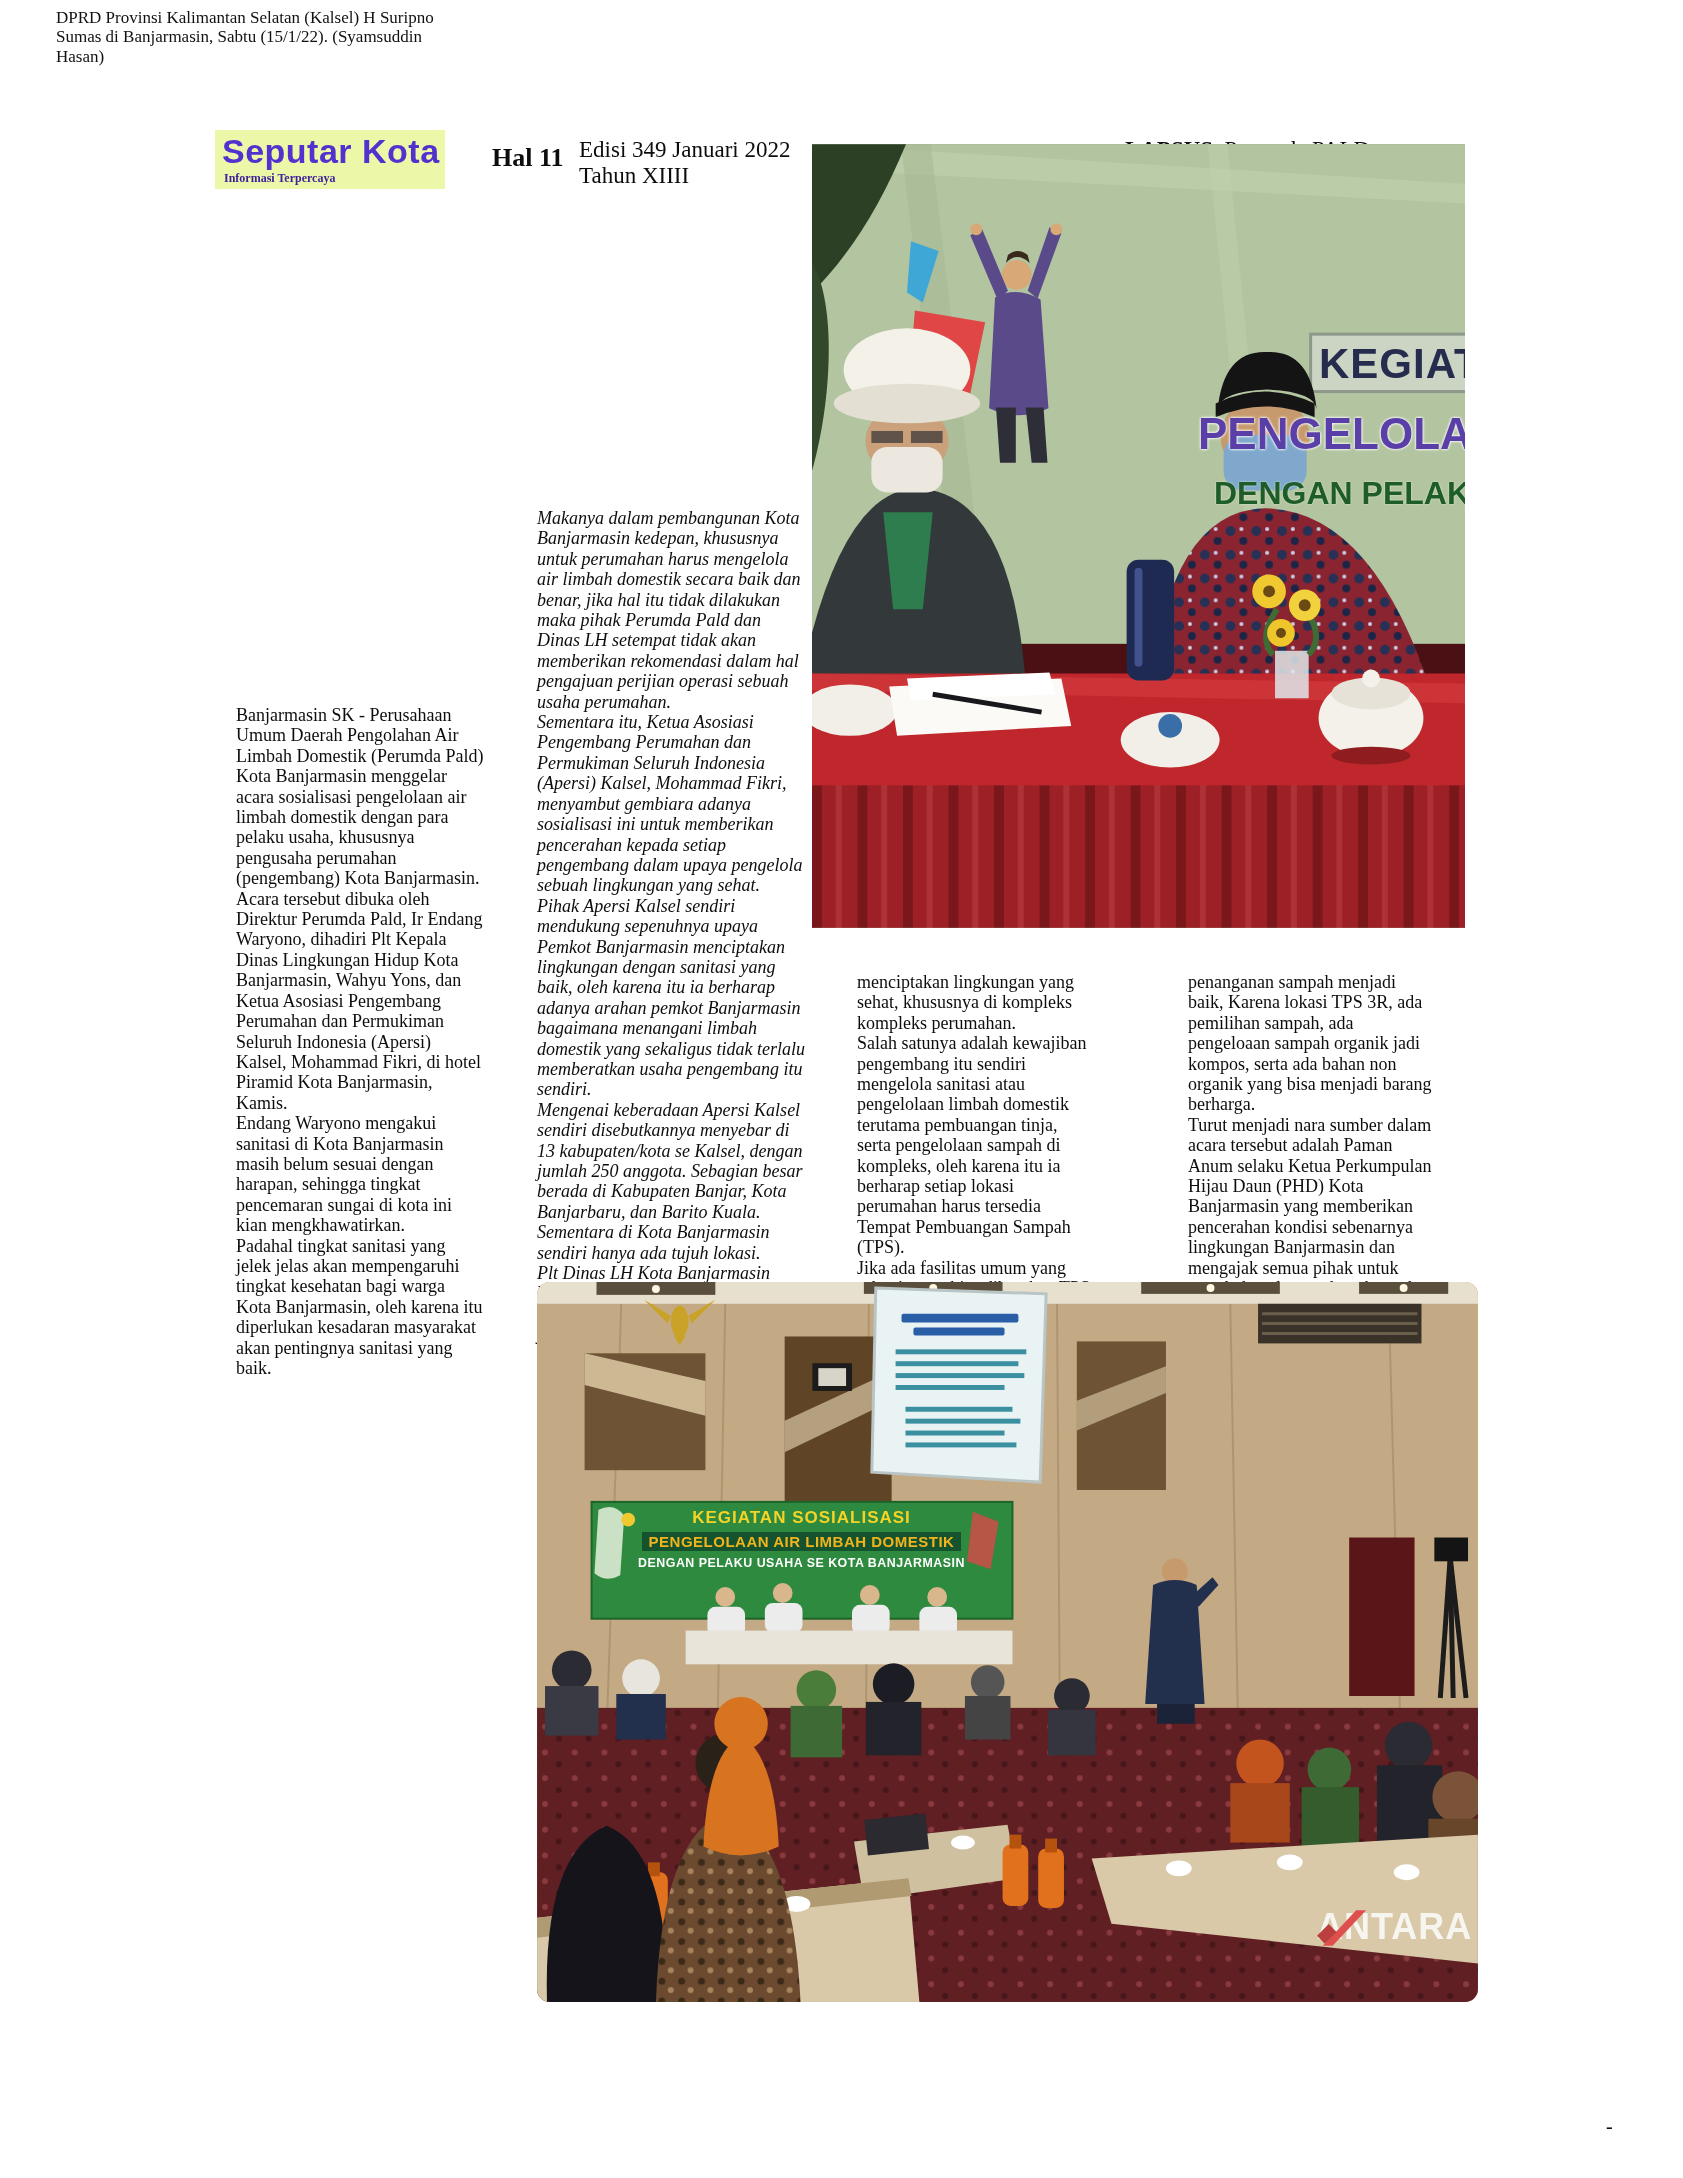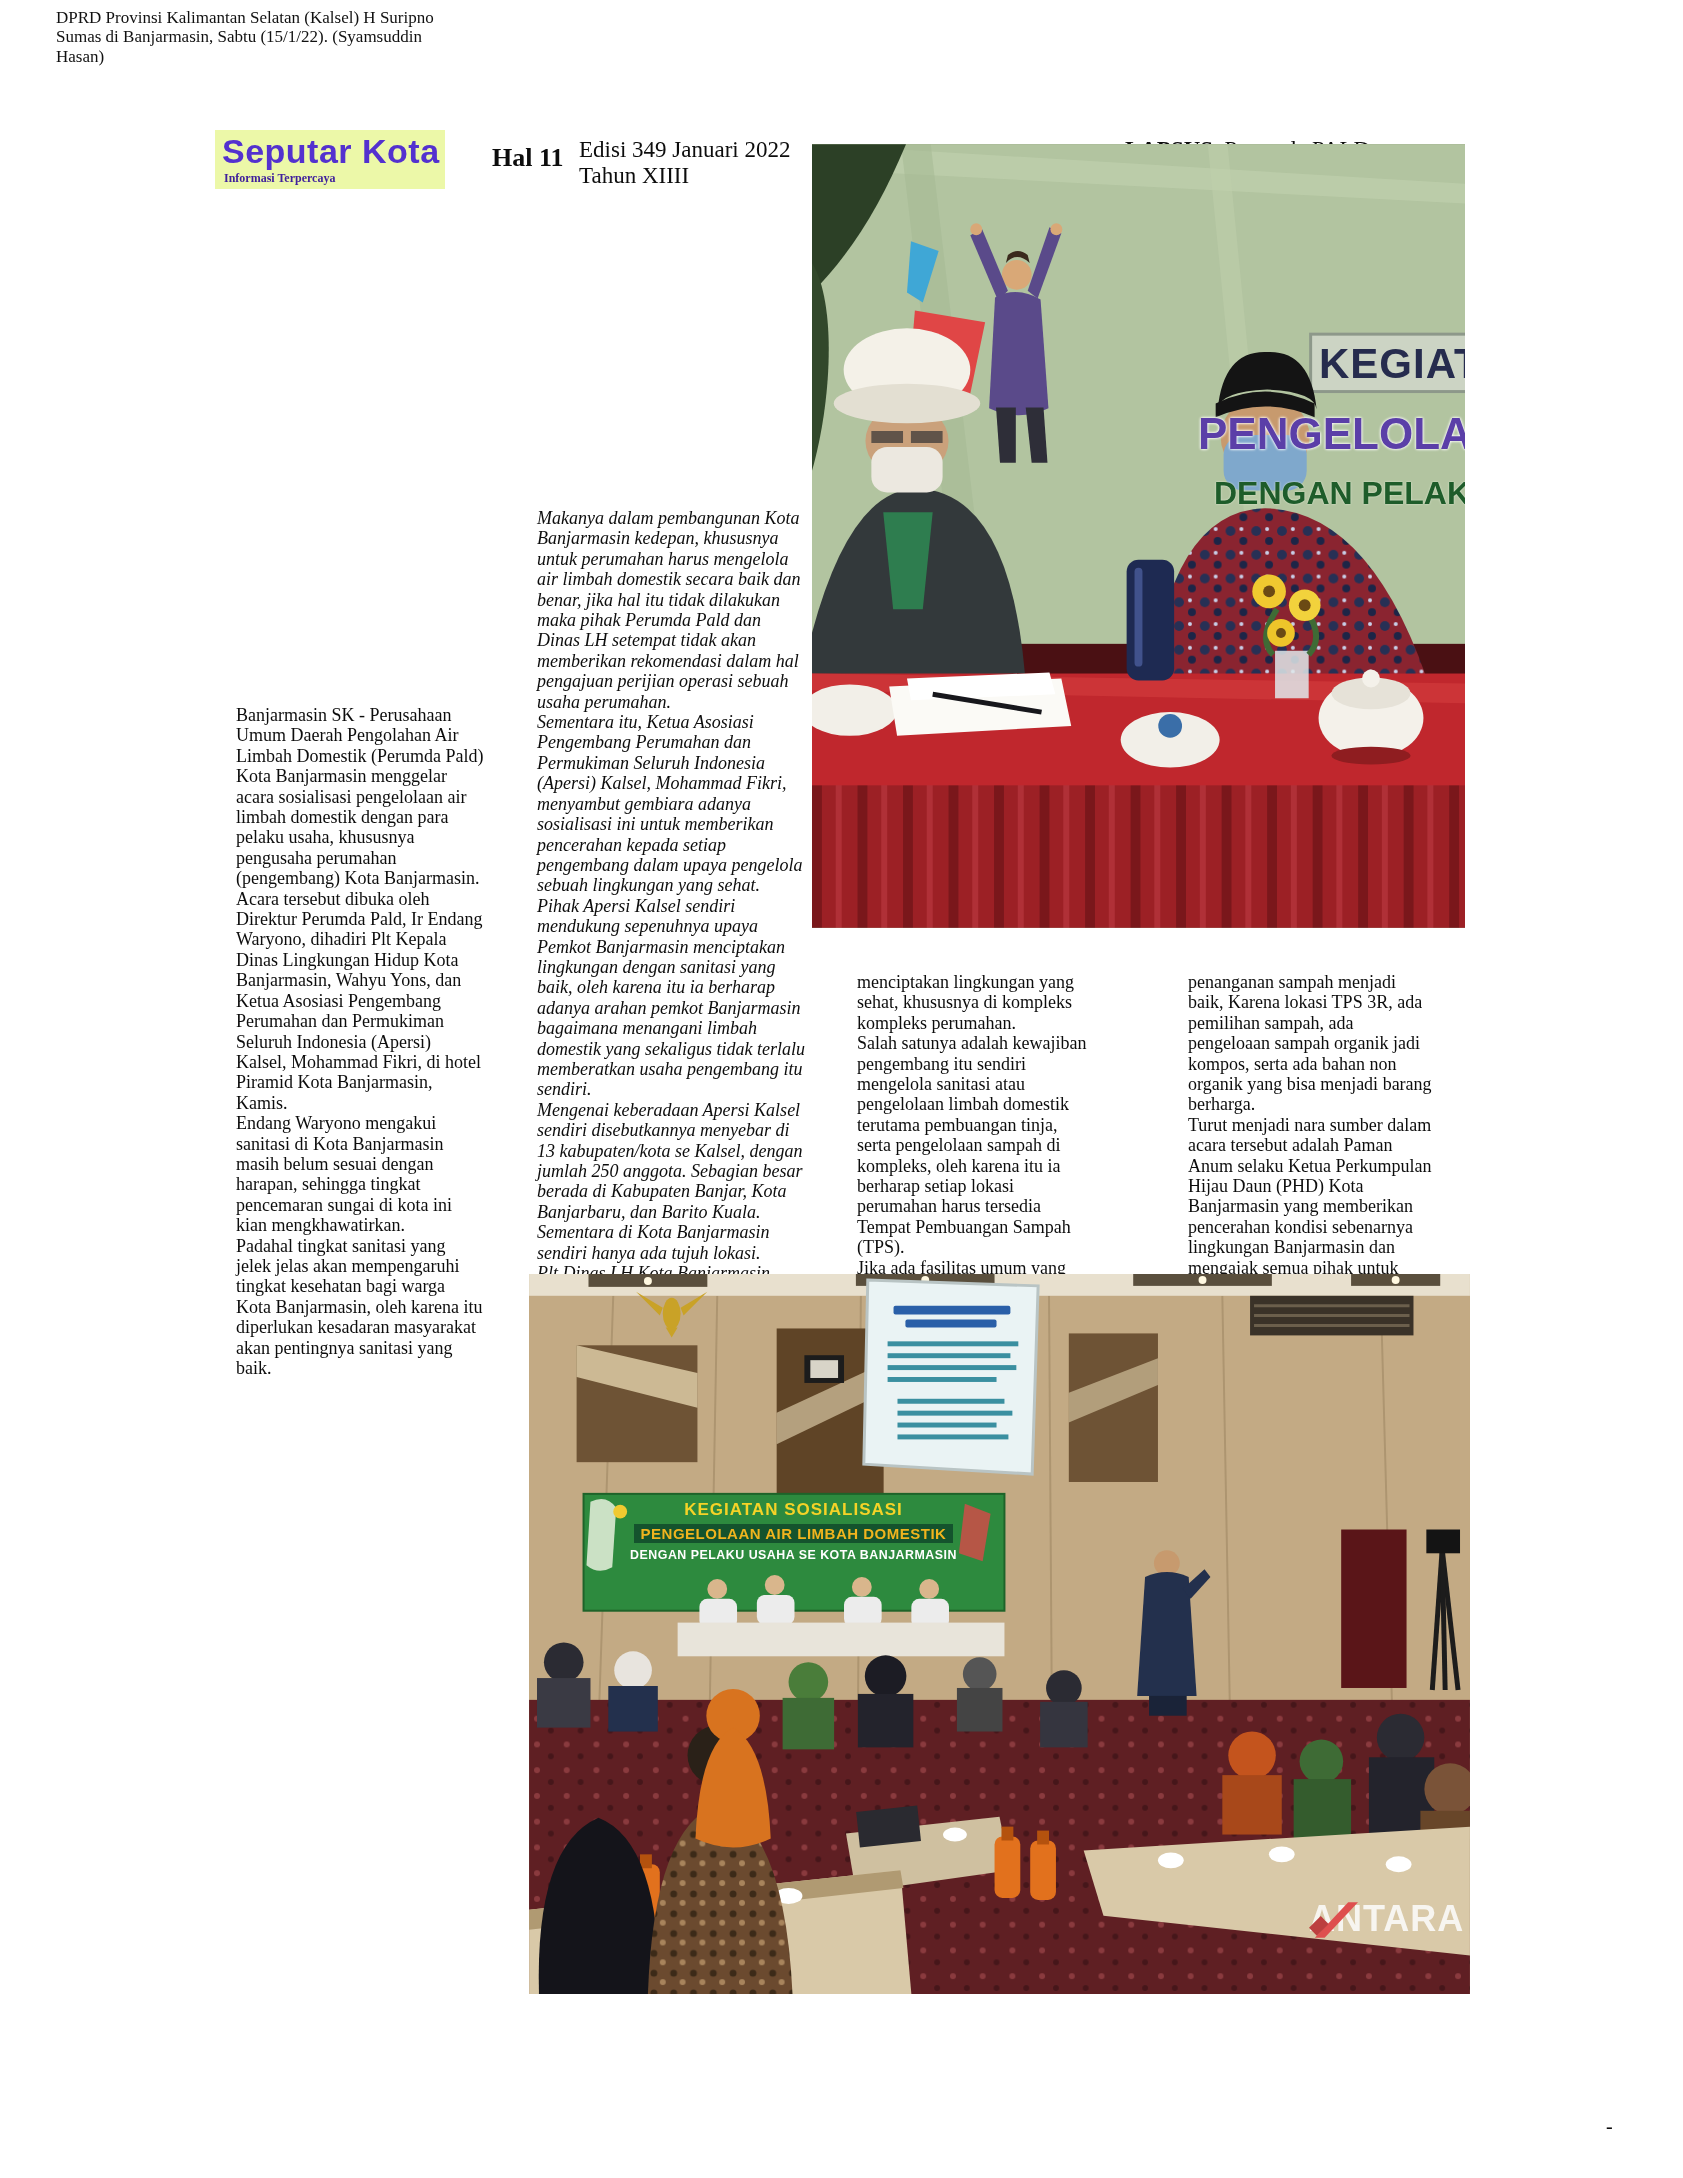--- a/index.html
+++ b/index.html
@@ -191,21 +191,21 @@
   <div class="abs col col3">
     <p>menciptakan lingkungan yang sehat, khususnya di kompleks kompleks perumahan.</p>
     <p>Salah satunya adalah kewajiban pengembang itu sendiri mengelola sanitasi atau pengelolaan limbah domestik terutama pembuangan tinja, serta pengelolaan sampah di kompleks, oleh karena itu ia berharap setiap lokasi perumahan harus tersedia Tempat Pembuangan Sampah (TPS).</p>
     <p>Jika ada fasilitas umum yang sebagiannya bisa dibuatkan TPS 3R, maka pihak Pemkot Banjarmasin bersedia membangunkannya, dengan meminta bantuan kementerian, sehingga</p>
   </div>
   <div class="abs col col4">
     <p>penanganan sampah menjadi baik, Karena lokasi TPS 3R, ada pemilihan sampah, ada pengeloaan sampah organik jadi kompos, serta ada bahan non organik yang bisa menjadi barang berharga.</p>
     <p>Turut menjadi nara sumber dalam acara tersebut adalah Paman Anum selaku Ketua Perkumpulan Hijau Daun (PHD) Kota Banjarmasin yang memberikan pencerahan kondisi sebenarnya lingkungan Banjarmasin dan mengajak semua pihak untuk merubah sudut pandang ke arah yang lebih baik untuk menciptakan Banjarmasin menjadi kota yang nyaman.</p>
   </div>
 
-  <figure class="abs photo photo2" style="margin:4px;">
+  <figure class="abs photo photo2" style="margin:12px;border-radius:13px;">
     <svg width="941" height="720" viewBox="0 0 950 727">
       <defs>
         <pattern id="carpet" width="30" height="26" patternUnits="userSpaceOnUse">
           <rect width="30" height="26" fill="#5f1f23"></rect>
           <circle cx="8" cy="7" r="3" fill="#8a3a3e"></circle>
           <circle cx="22" cy="19" r="3" fill="#46161a"></circle>
         </pattern>
         <pattern id="batik2" width="20" height="20" patternUnits="userSpaceOnUse">
           <rect width="20" height="20" fill="#6b4a2f"></rect>
           <circle cx="6" cy="6" r="3.5" fill="#3c2a18"></circle>

